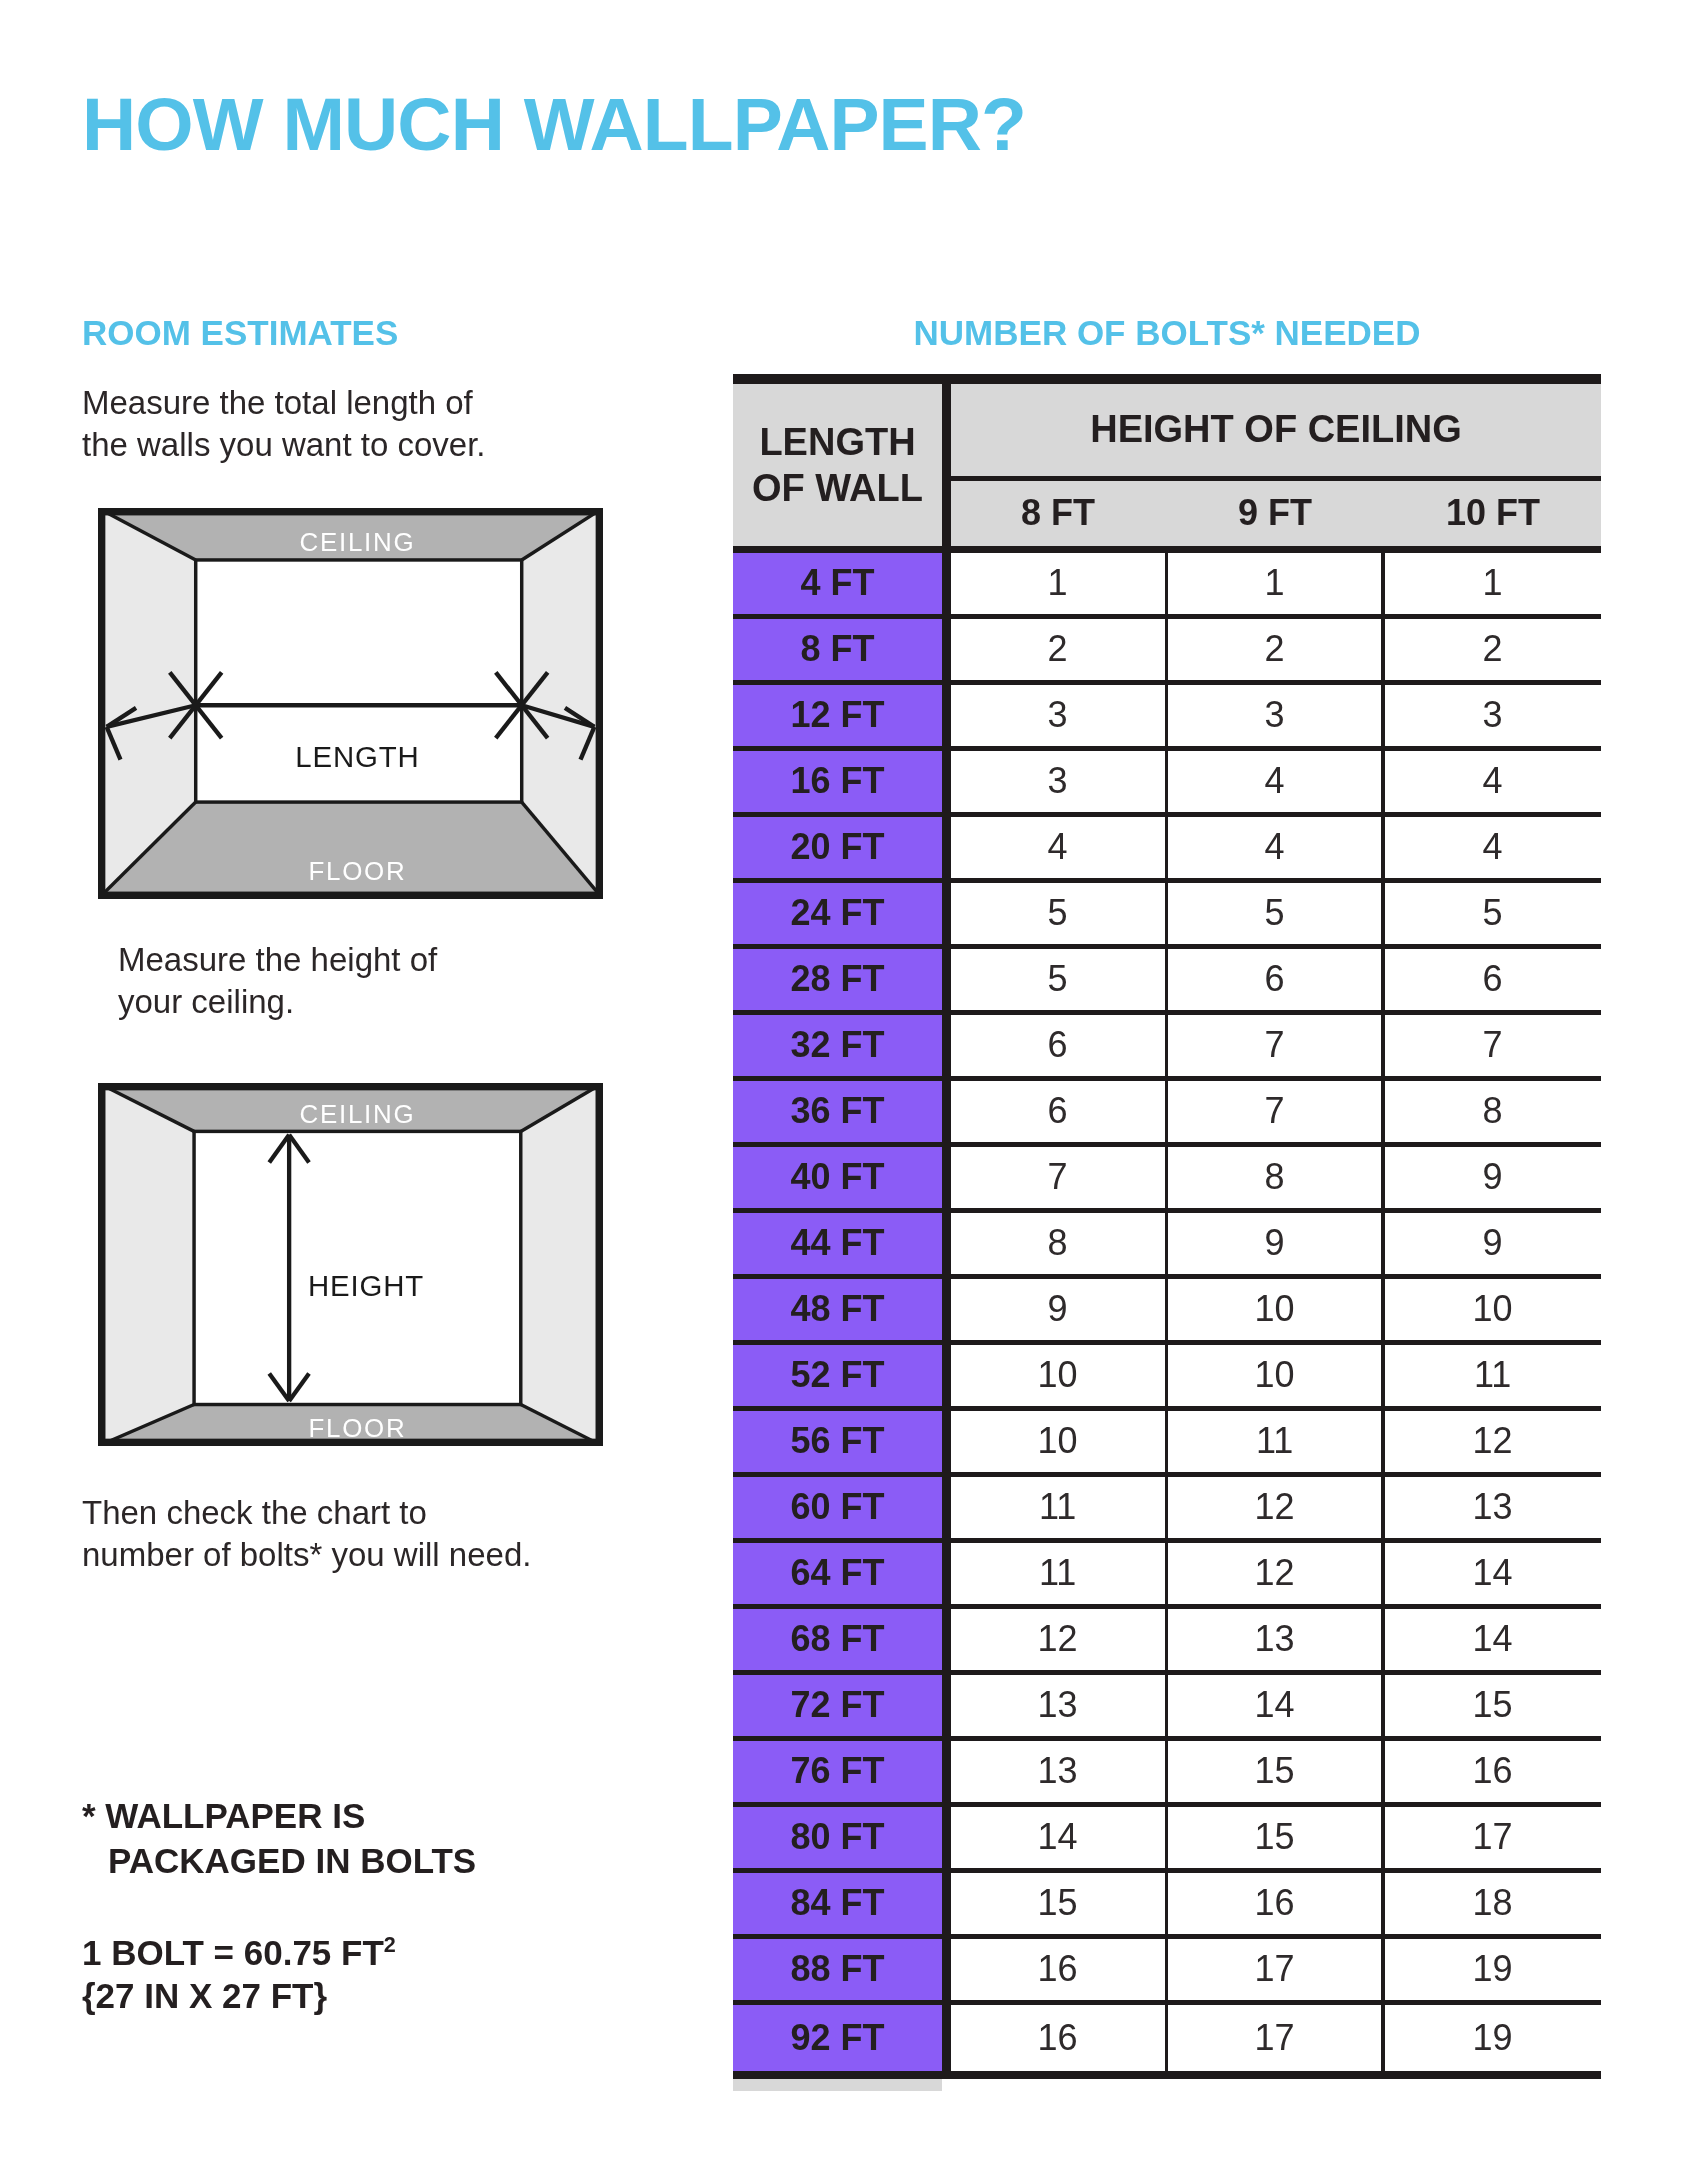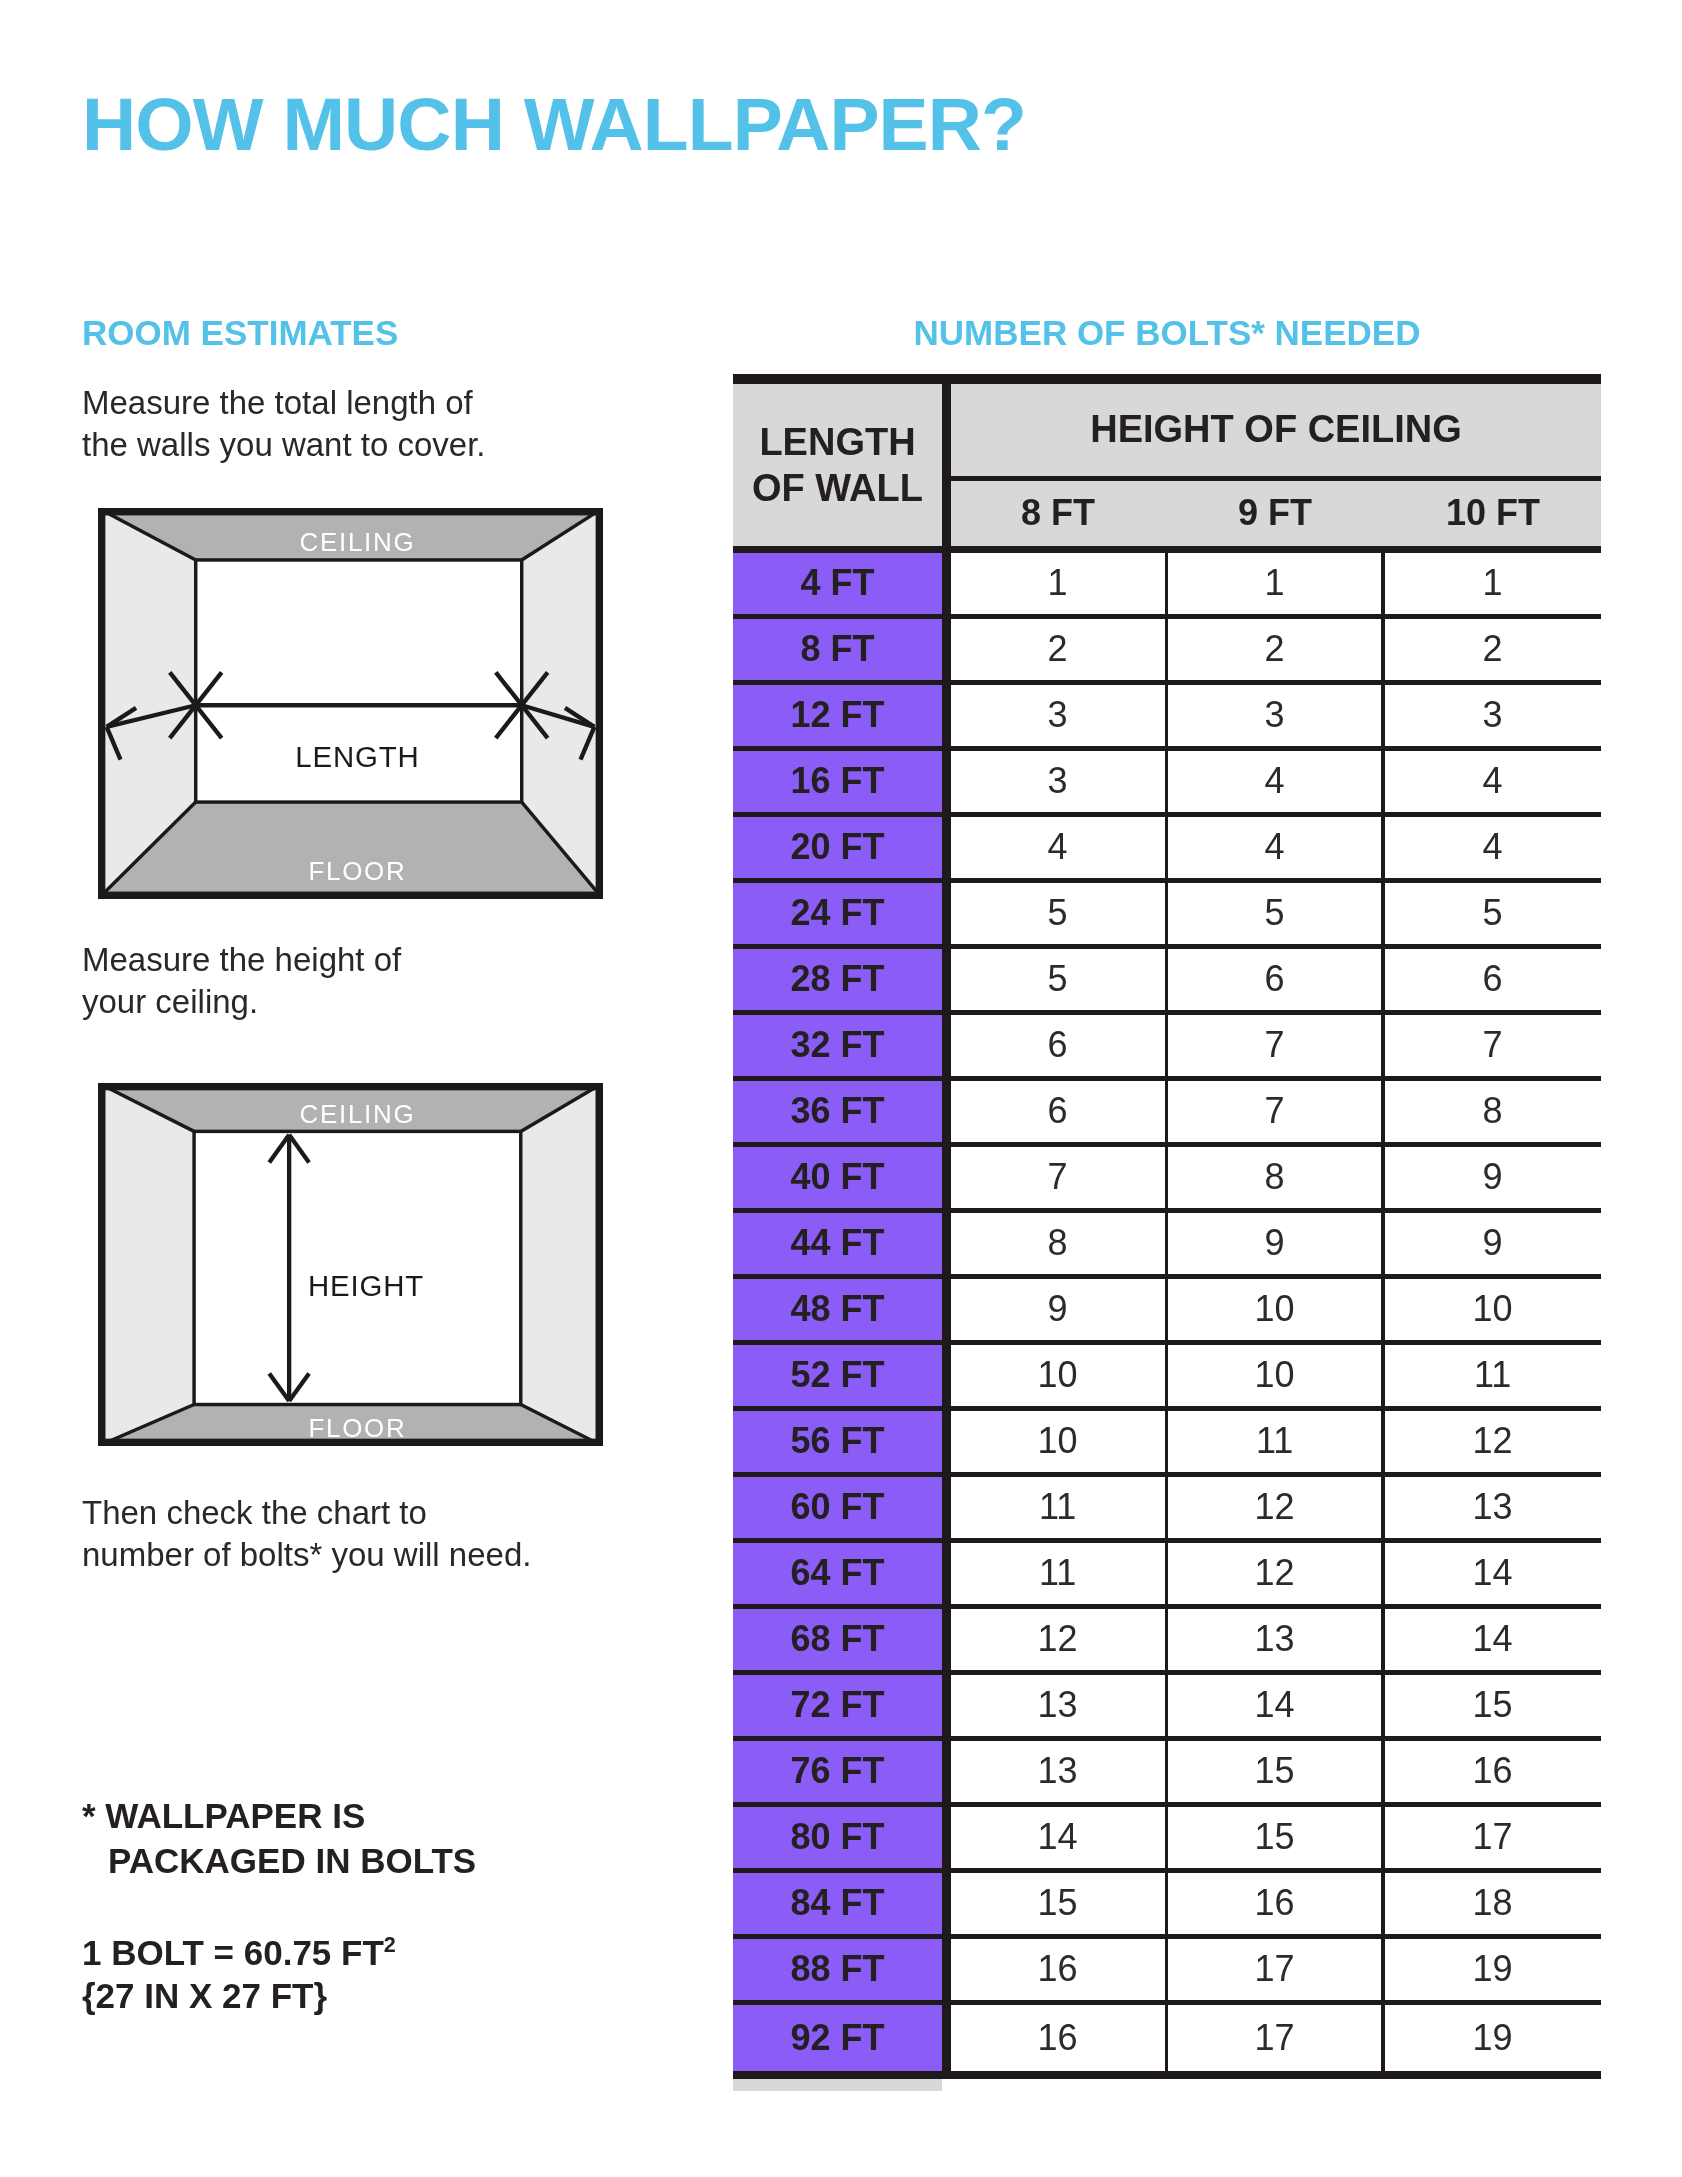--- a/index.html
+++ b/index.html
@@ -9,21 +9,21 @@
   }
   .abs { position:absolute; }
 
   #main-title { left:82px; top:81px; font-size:75px; font-weight:bold; letter-spacing:-0.9px; color:#54C1E8; white-space:nowrap; }
   .section-heading { font-size:35px; font-weight:bold; color:#54C1E8; white-space:nowrap; }
   #room-estimates-heading { left:82px; top:313px; }
   #bolts-heading { left:733px; top:313px; width:868px; text-align:center; }
 
   .body-text { left:82px; font-size:33px; line-height:42px; color:#2B2627; }
   #para1 { top:382px; }
-  #para2 { top:939px; }
+  #para2 { top:939px;margin-left:36px; }
   #para3 { top:1492px; }
 
   .bold-note { left:82px; font-size:35px; font-weight:bold; line-height:45px; color:#241F20;margin-top:36px; }
   #note-block { top:1757px; }
   #note-block .indent { padding-left:26px; }
   #bolt-block { top:1887px; line-height:43px; }
   .sup { font-size:21.6px; vertical-align:13px; }
 
   svg text { font-family:"Liberation Sans","DejaVu Sans",sans-serif; }
   .diag-room-label { font-size:30px; fill:#ffffff; letter-spacing:2px; }

